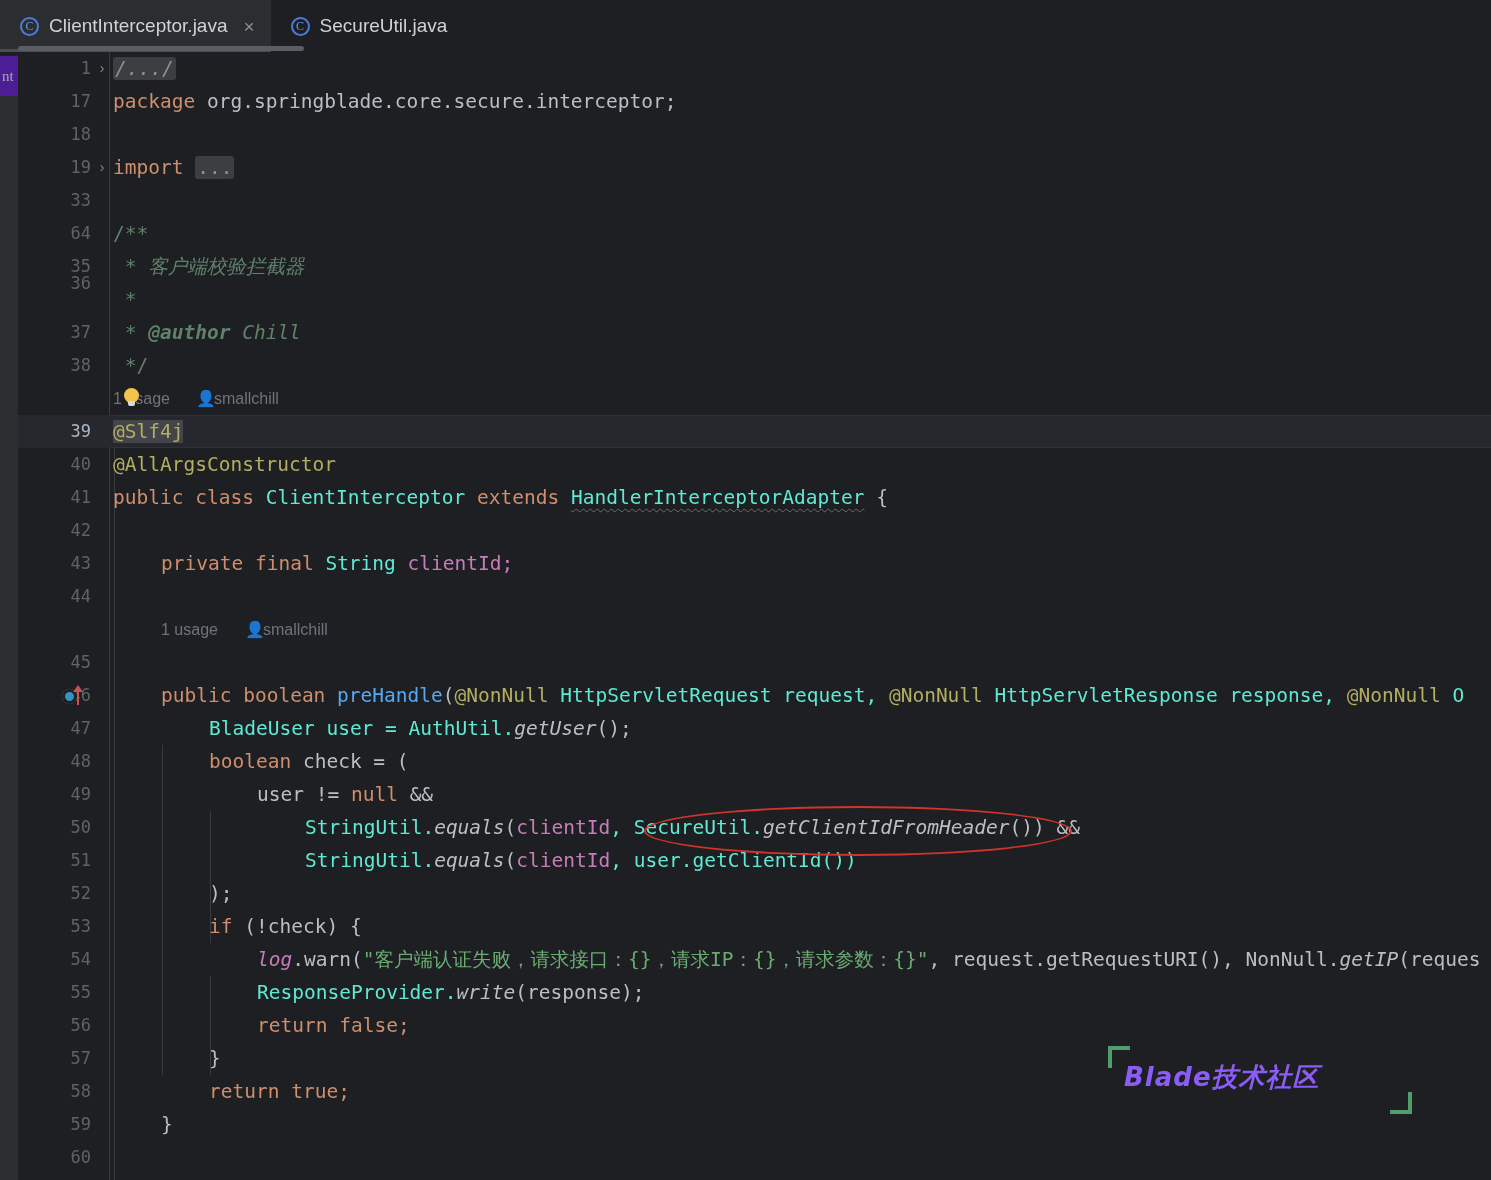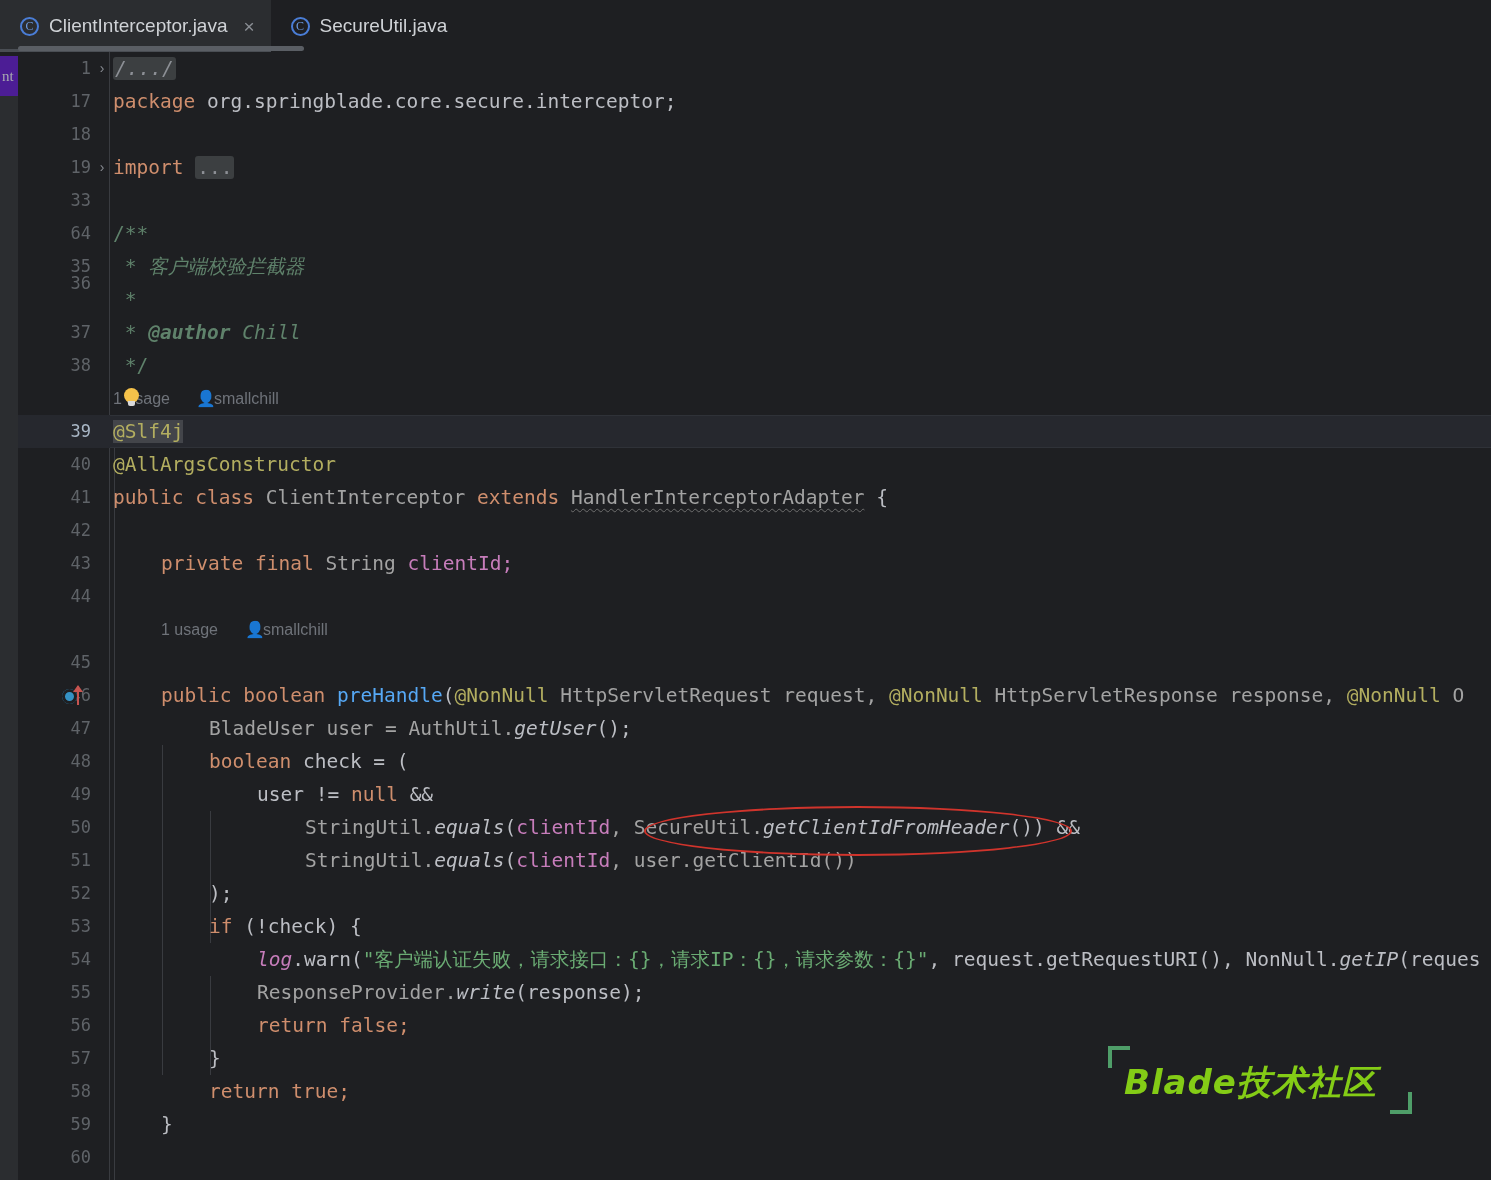--- a/index.html
+++ b/index.html
@@ -119,21 +119,21 @@
 
   
   .kw      { color: #cf8e6d; }
   .str     { color: #6aab73; }
   .cmt     { color: #5f826b; font-style: italic; }
   .cmtdoc  { color: #5f826b; }
   .anno    { color: #b3ae60; }
   .fn      { color: #56a8f5; }
   .fni     { color: #bcbec4; font-style: italic; }
   .fld     { color: #c77dbb; }
-  .typ     { color: #a3a3a3; }
+  .typ     { color: #5eead4; }
   .plain   { color: #bcbec4; }
   .fold {
     background: #3c3f41; color: #8d9096;
     border-radius: 3px; padding: 0 2px;
   }
   .deprecated {
     text-decoration: underline wavy #6e6e6e;
     text-decoration-thickness: 1px;
     text-underline-offset: 4px;
     text-align: right;
@@ -194,25 +194,25 @@
   .red-ellipse {
     position: absolute;
     border: 2px solid #d0342c;
     border-radius: 50%;
     pointer-events: none;
   }
 
   
   .watermark {
     position: absolute;
-    color: #84cc16;
+    color: #8b5cf6;
     font-family: "DejaVu Sans", sans-serif;
     font-weight: bold;
     font-style: italic;
-    font-size: 34px;
+    font-size: 26px;
     letter-spacing: 1px;
     white-space: nowrap;
   }
   .wm-corner-tl, .wm-corner-br {
     position: absolute; width: 22px; height: 22px;
   }
   .wm-corner-tl { border-left: 4px solid #4f9e69; border-top: 4px solid #4f9e69; }
   .wm-corner-br { border-right: 4px solid #4f9e69; border-bottom: 4px solid #4f9e69; }
 </style>
 </head>

